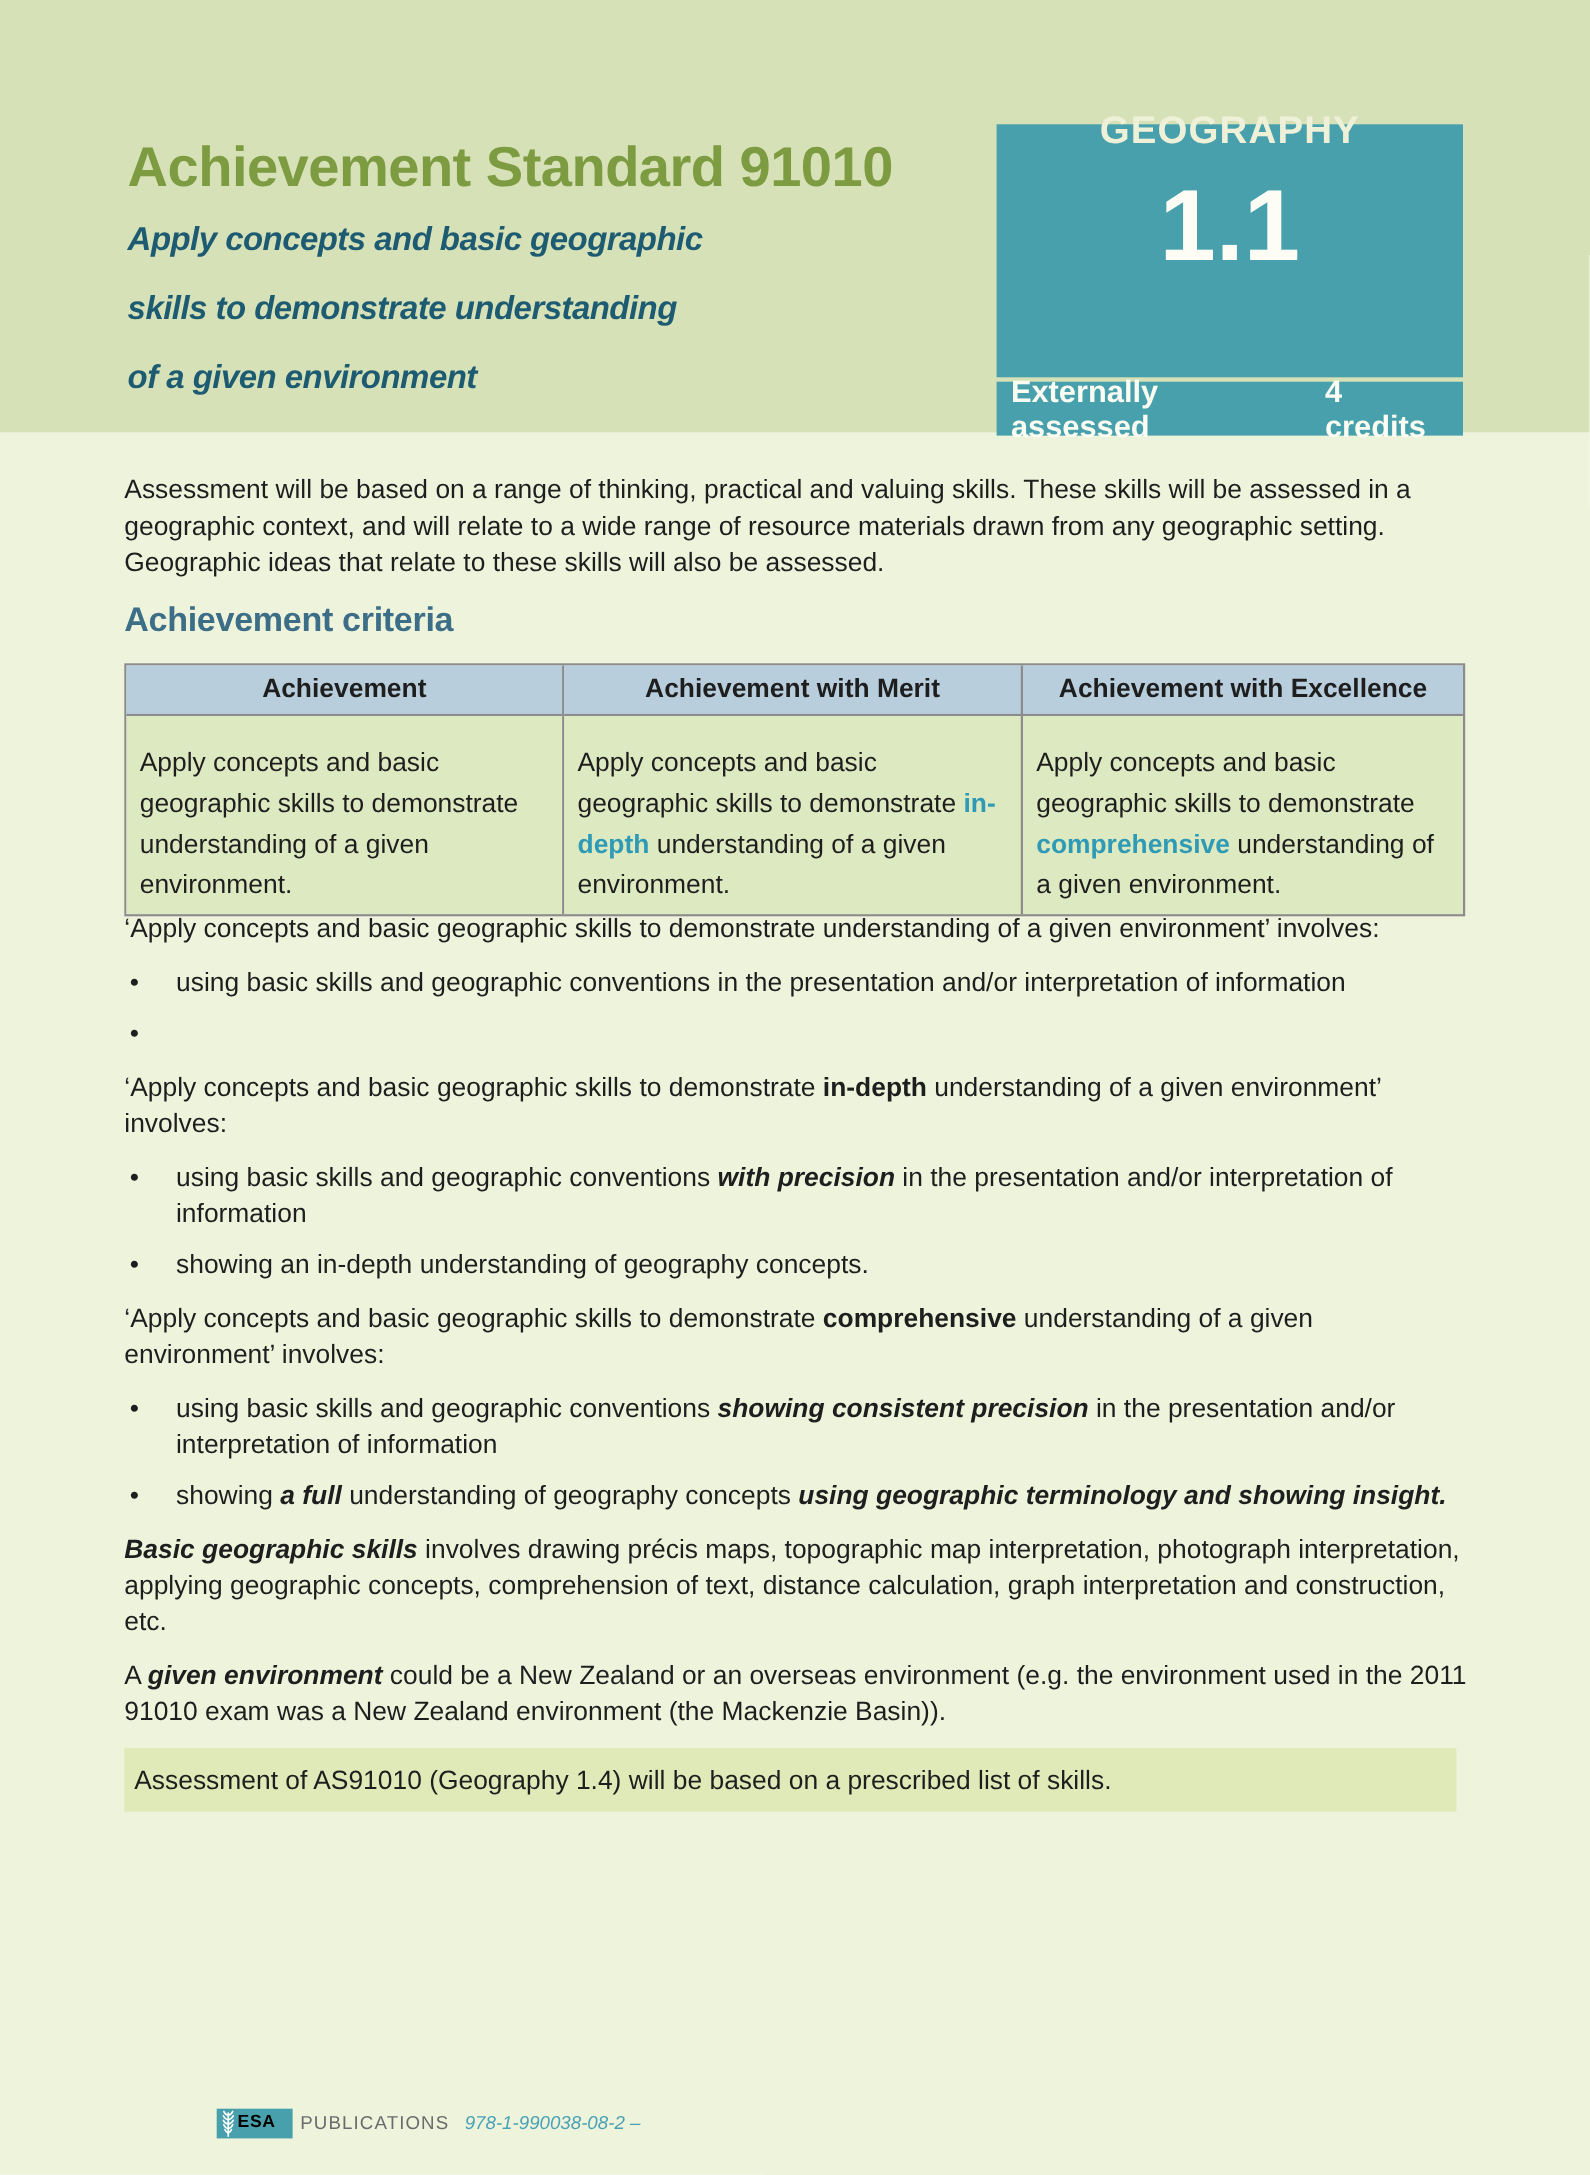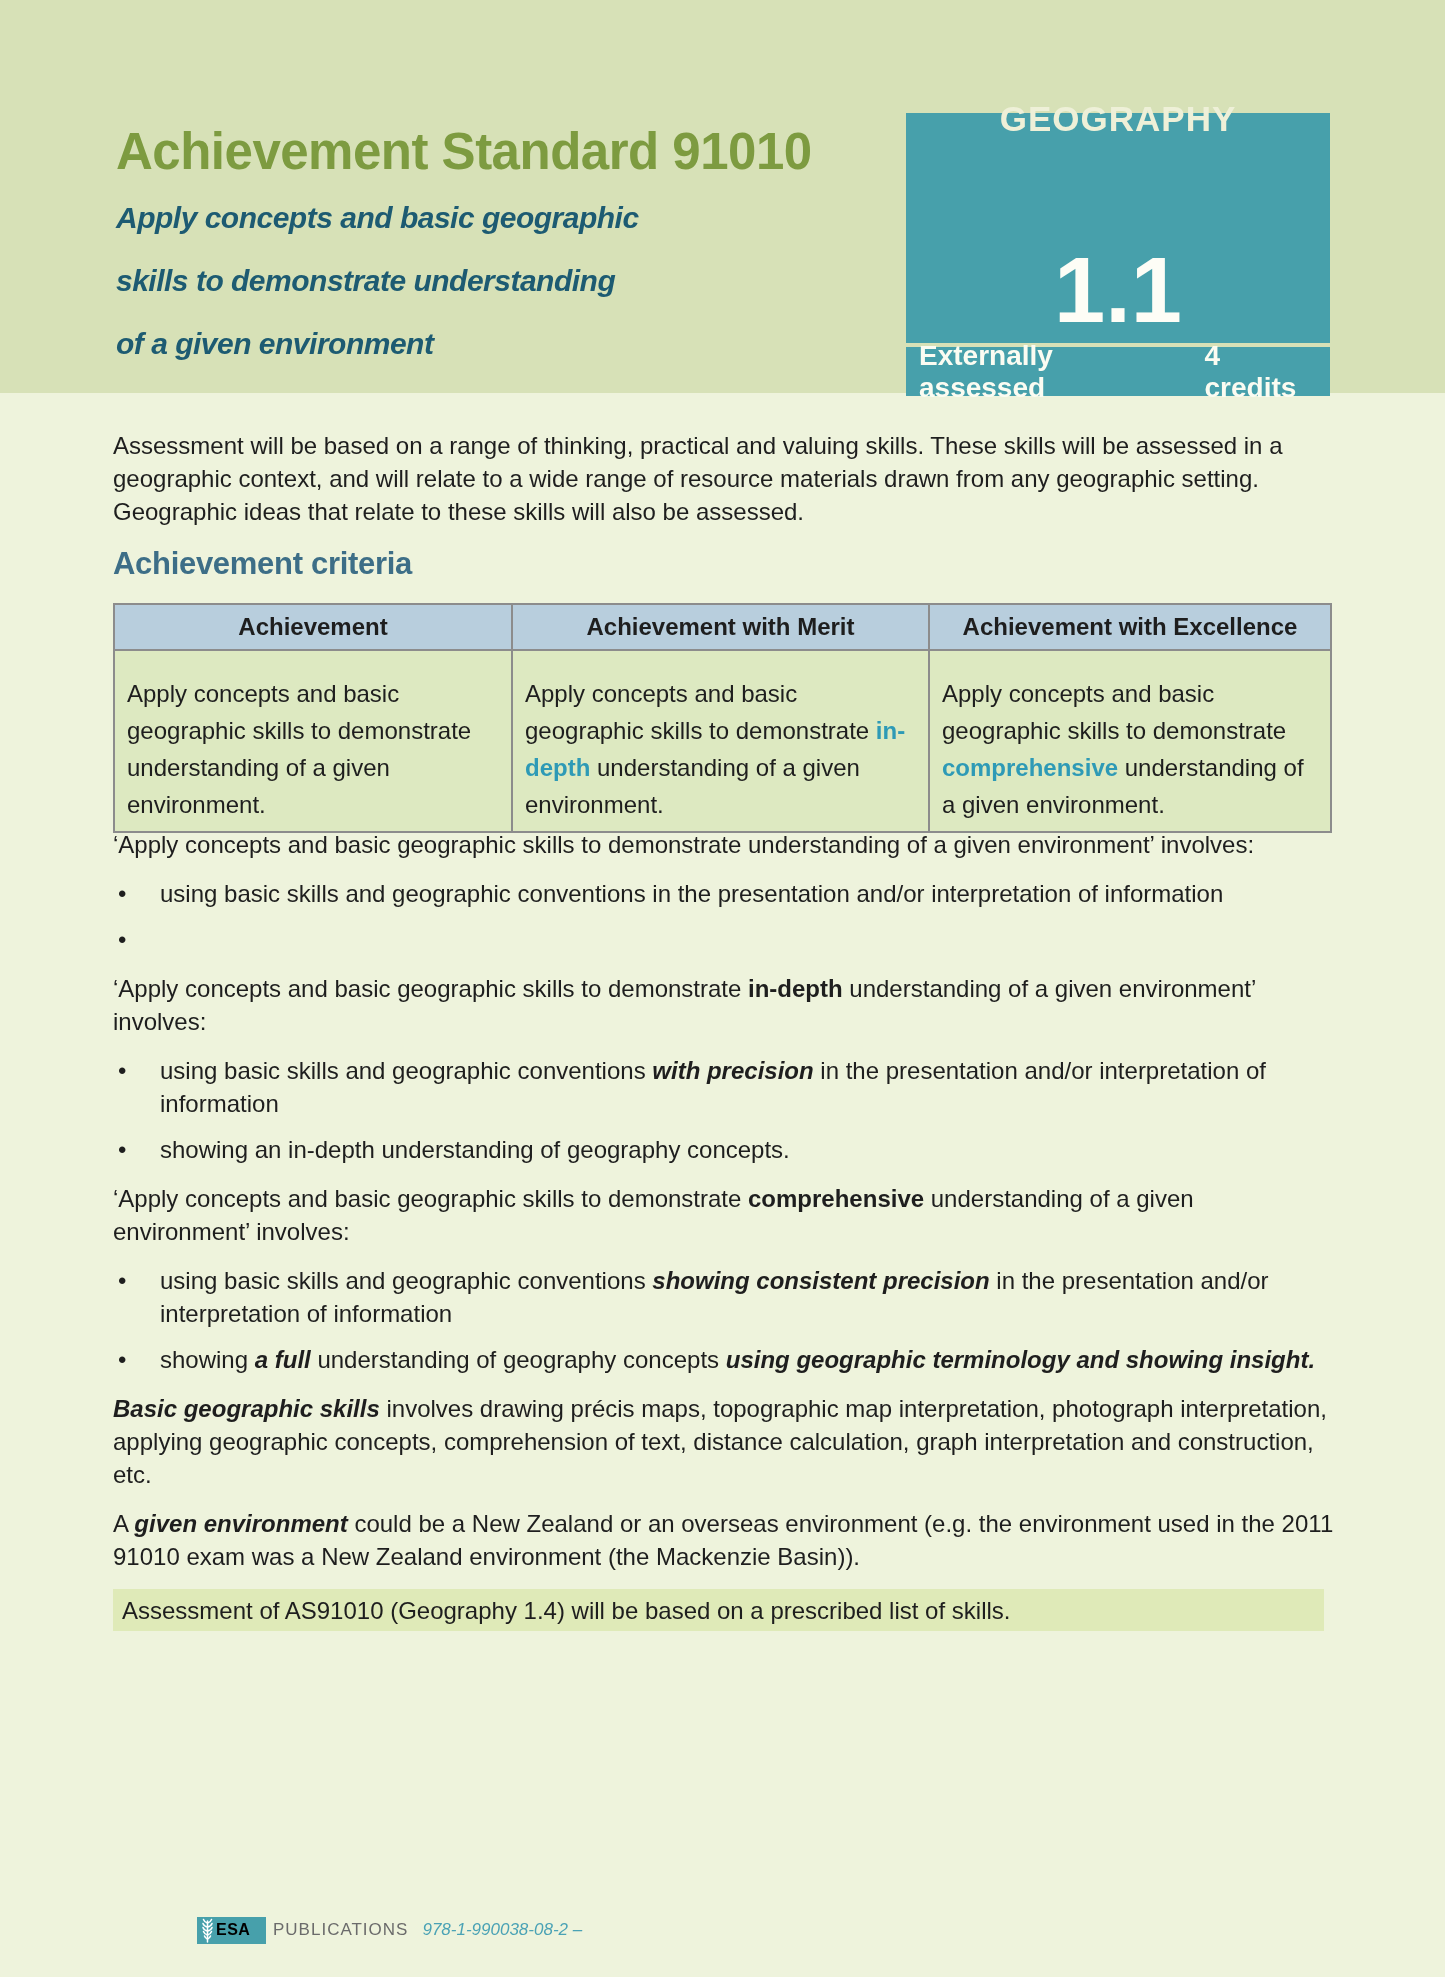--- a/index.html
+++ b/index.html
@@ -10,42 +10,42 @@
   }
   html,body{margin:0;padding:0;}
   .page{
     position:relative; width:1445px; height:1977px; background:var(--page);
     font-family:"Liberation Sans", sans-serif; color:var(--ink); overflow:hidden;
   }
   .band{position:absolute; left:0; top:0; width:1445px; height:393px; background:var(--band);}
   .std-title{position:absolute; left:116px; top:122px; font-size:51px; font-weight:700; color:var(--olive); letter-spacing:-0.5px;}
   .std-sub{position:absolute; left:116px; top:186px; font-size:30px; font-weight:700; font-style:italic; color:var(--navy); line-height:63px; letter-spacing:-0.5px;}
   .subject-box{position:absolute; left:906px; top:113px; width:424px; height:230px; background:var(--tealbox);
-    display:flex; flex-direction:column; align-items:center; justify-content:space-between;}
+    display:flex; flex-direction:column; align-items:center; justify-content:flex-start;}
   .subject-name{color:var(--cream); font-size:35px; font-weight:700; letter-spacing:1px; margin-top:-14px;}
   .subject-code{color:#fdfdf6; font-size:92px; font-weight:700; margin-top:14px;}
   .assess-bar{position:absolute; left:906px; top:347px; width:424px; height:49px; background:var(--tealbox);
     display:flex; align-items:center; justify-content:space-between; padding:0 13px; box-sizing:border-box;gap:24px;}
   .assess-bar span{color:#fbfcf2; font-size:28px; font-weight:700;}
   .intro{position:absolute; left:113px; top:429px; width:1219px; font-size:24px; line-height:33px;}
   .crit-head{position:absolute; left:113px; top:546px; font-size:31px; font-weight:700; color:var(--headteal); letter-spacing:-0.3px;}
   .crit-table{position:absolute; left:113px; top:603px; width:1219px; border:2px solid var(--bord); box-sizing:border-box;
     display:grid; grid-template-columns:398px 417px 1fr;}
   .crit-table .th{background:var(--tblhead); height:44px; display:flex; align-items:center; justify-content:center;
     font-size:24px; font-weight:700; border-bottom:2px solid var(--bord);}
   .crit-table .td{background:var(--tblcell); padding:24px 14px 8px 12px; font-size:24px; line-height:37px;}
   .crit-table .c1{border-right:2px solid var(--bord);}
   .crit-table .c2{border-right:2px solid var(--bord);}
   .flow{position:absolute; left:113px; top:828px; width:1222px; font-size:24px; line-height:33px;}
   .flow p{margin:0 0 16px 0;}
   .blist{list-style:none; margin:0 0 16px 0; padding:0;}
   .blist li{display:flex; margin-bottom:13px;}
   .blist li:last-child{margin-bottom:0;}
   .bmark{flex:0 0 47px; padding-left:5px; box-sizing:border-box;}
-  .note-bar{background:var(--note); width:1211px; height:42px; display:flex; align-items:center; padding-left:9px; box-sizing:border-box;}
+  .note-bar{background:var(--note); width:1211px; height:58px; display:flex; align-items:center; padding-left:9px; box-sizing:border-box;}
   .r-b{font-weight:700;}
   .r-i{font-style:italic;font-weight:bold;}
   .r-t{color:var(--accent); font-weight:700;}
   .footer{position:absolute; left:197px; top:1916px; height:28px; display:flex; align-items:center;}
   .esa-logo{width:69px; height:27px; background:var(--tealbox); display:flex; align-items:center; justify-content:flex-start; padding-left:2px; box-sizing:border-box;}
   .esa-logo .txt{color:#000000; font-size:16px; font-weight:700; letter-spacing:0.5px;}
   .pub{color:var(--gray); font-size:17px; letter-spacing:1px; margin-left:7px;}
   .isbn{color:#4aa2b5; font-size:17px; font-style:italic; margin-left:14px;}
   .copyright{color:var(--copy); font-size:17px; font-style:italic; margin-left:12px;}
 </style>

